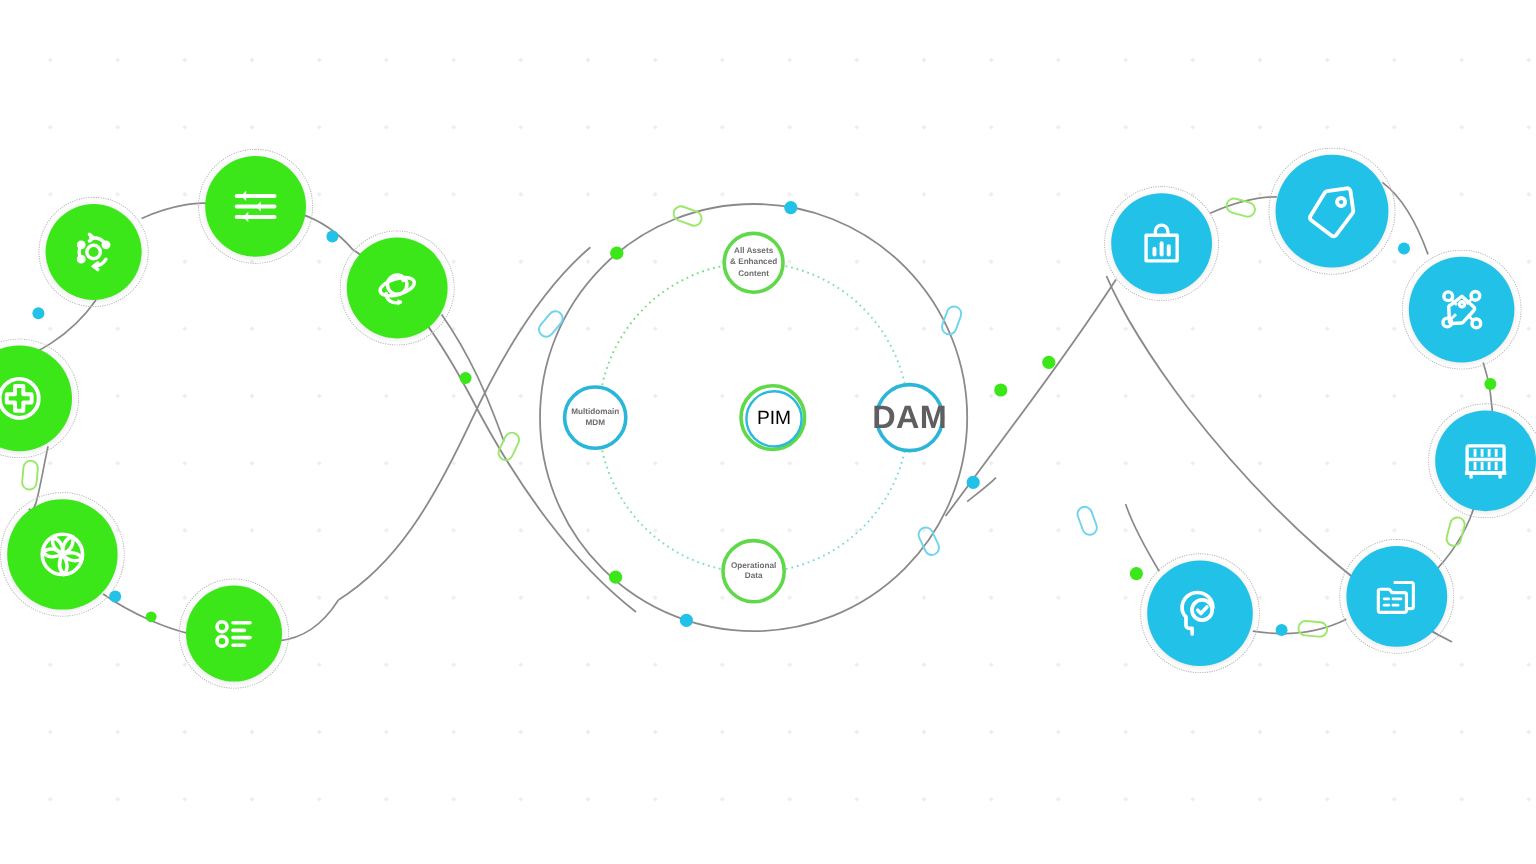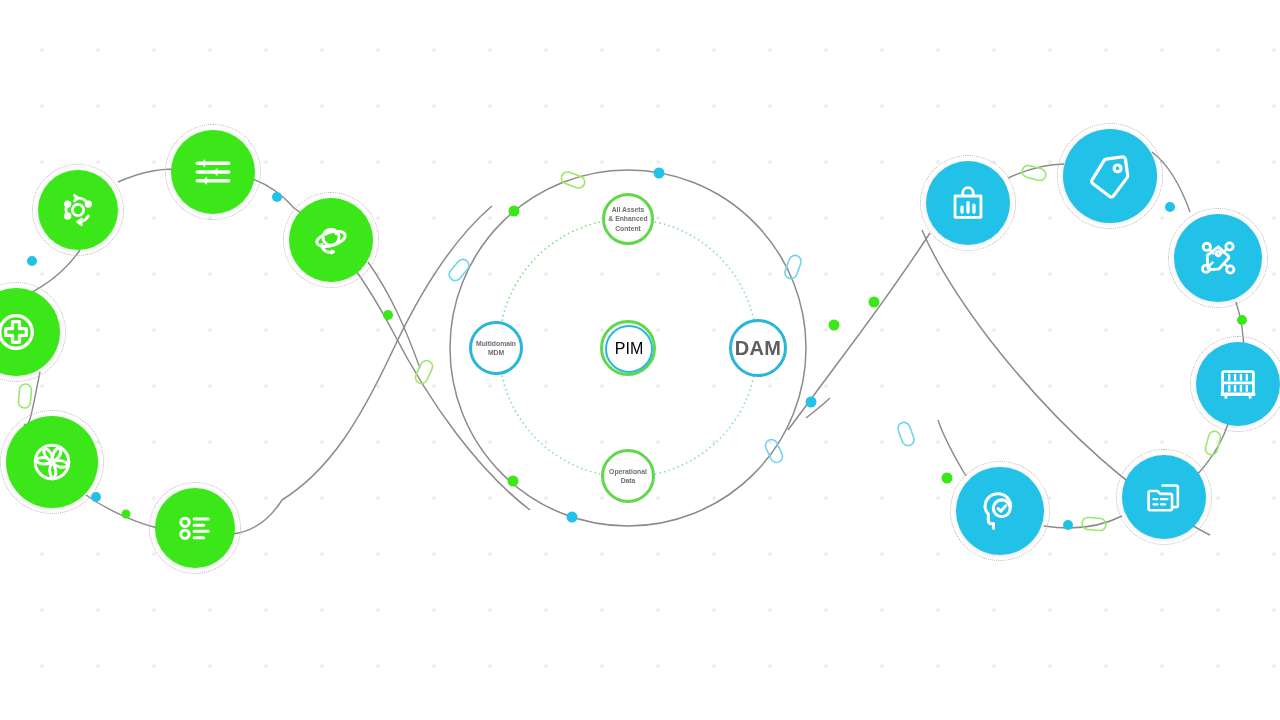--- a/index.html
+++ b/index.html
@@ -40,21 +40,21 @@
   .hubnode {
     position:absolute;
     border-radius:50%;
     background:#ffffff;
     display:flex; align-items:center; justify-content:center;
     text-align:center;
     color:#58585b;
   }
   .hub-ring-green { border:3px solid #5fd94a; }
   .hub-ring-blue  { border:3px solid #29b6d8; }
-  .hubnode .lbl-big { font-size:20px; font-weight:bold; letter-spacing:0.3px; color:#5f5f62;}
+  .hubnode .lbl-big { font-size:27px; font-weight:bold; letter-spacing:0.3px; color:#5f5f62;}
   .hubnode .lbl-xs  { font-size:6.8px; font-weight:bold; line-height:1.35; color:#6d6d70; }
 
   #pim-outer {
     position:absolute; border-radius:50%;
     border:3px solid #5fd94a;
     background:#fff;
   }
   #pim-inner {
     position:absolute; border-radius:50%;
     border:2.5px solid #2bb8dd;
@@ -344,19 +344,19 @@
     <div class="lbl-big">DAM</div>
   </div>
 
   <div class="hubnode hub-ring-green" style="left:601px; top:449px; width:54px; height:54px;">
     <div class="lbl-xs">
       <span>Operational</span><br>
       <span>Data</span>
     </div>
   </div>
 
-  <div id="pim-outer" style="left:600px; top:320px; width:56px; height:56px;">
+  <div id="pim-outer" style="left:616px; top:320px; width:56px; height:56px;">
     <div id="pim-inner" style="left:2px; top:2px; width:48px; height:48px;">
       <span class="lbl-big">PIM</span>
     </div>
   </div>
 
 </div>
 
 </body></html>

